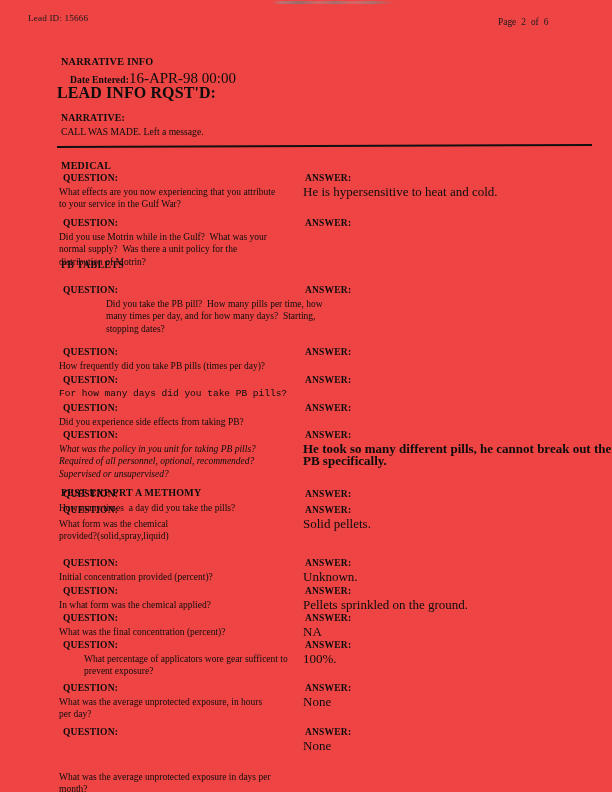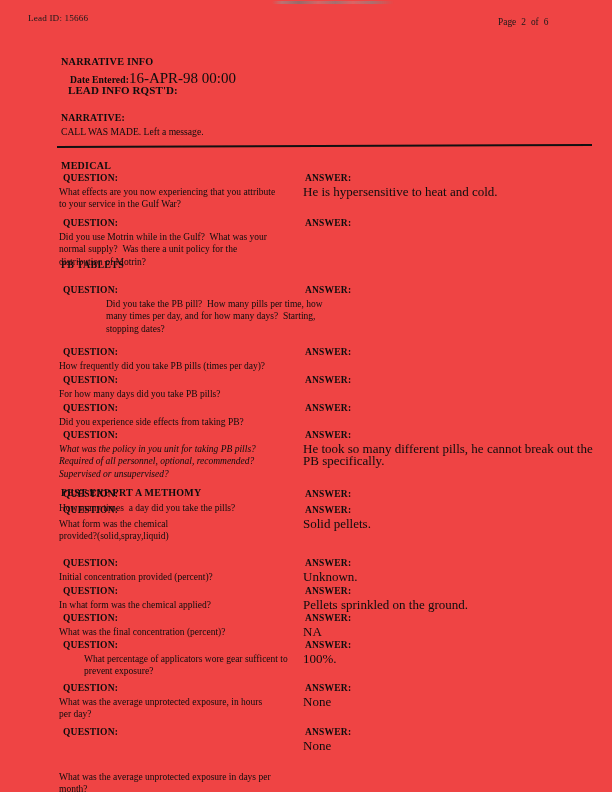--- a/index.html
+++ b/index.html
@@ -80,24 +80,24 @@
   .date-entered .lbl {
     font-weight: bold;
     letter-spacing: 0.1px;
   }
   .date-entered .val {
     font-weight: normal;
     font-size: 15px;
   }
   .lead-rqst {
     position: absolute;
-    left: 68px;
+    left: 57px;
     top: 84px;
     font-weight: bold;
-    font-size: 11px;
+    font-size: 16px;
     letter-spacing: 0.1px;
     white-space: nowrap;
   }
   .narr-title {
     position: absolute;
     left: 61px;
     top: 112px;
     font-weight: bold;
     font-size: 9.8px;
     letter-spacing: 0.2px;
@@ -209,37 +209,37 @@
         <span>many times per day, and for how many days?  Starting,</span>
         <span>stopping dates?</span>
       </div>
       <div class="a-label" style="top: 285px;">ANSWER:</div>
       <div class="q-label" style="top: 347px;">QUESTION:</div>
       <div class="q-body" style="top: 360px;">
         <span>How frequently did you take PB pills (times per day)?</span>
       </div>
       <div class="a-label" style="top: 347px;">ANSWER:</div>
       <div class="q-label" style="top: 375px;">QUESTION:</div>
-      <div class="q-body" style="top: 388px;">
+      <div class="q-body" style="top: 388px; font-family: Liberation Mono, monospace;">
         <span>For how many days did you take PB pills?</span>
       </div>
       <div class="a-label" style="top: 375px;">ANSWER:</div>
       <div class="q-label" style="top: 403px;">QUESTION:</div>
       <div class="q-body" style="top: 416px;">
         <span>Did you experience side effects from taking PB?</span>
       </div>
       <div class="a-label" style="top: 403px;">ANSWER:</div>
       <div class="q-label" style="top: 430px;">QUESTION:</div>
       <div class="q-body" style="top: 443px; font-style: italic;">
         <span>What was the policy in you unit for taking PB pills?</span>
         <span>Required of all personnel, optional, recommended?</span>
         <span>Supervised or unsupervised?</span>
       </div>
       <div class="a-label" style="top: 430px;">ANSWER:</div>
-      <div class="a-body" style="top: 443px;">
+      <div class="a-body" style="top: 443px; font-weight: bold;">
         <span>He took so many different pills, he cannot break out the</span>
         <span>PB specifically.</span>
       </div>
       <div class="q-label" style="top: 489px;">QUESTION:</div>
       <div class="q-body" style="top: 502px;">
         <span>How many times  a day did you take the pills?</span>
       </div>
       <div class="a-label" style="top: 489px;">ANSWER:</div>
       <div class="section-heading" style="left: 61px; top: 487px;">PEST EXP PRT A METHOMY</div>
       <div class="q-label" style="top: 505px;">QUESTION:</div>

